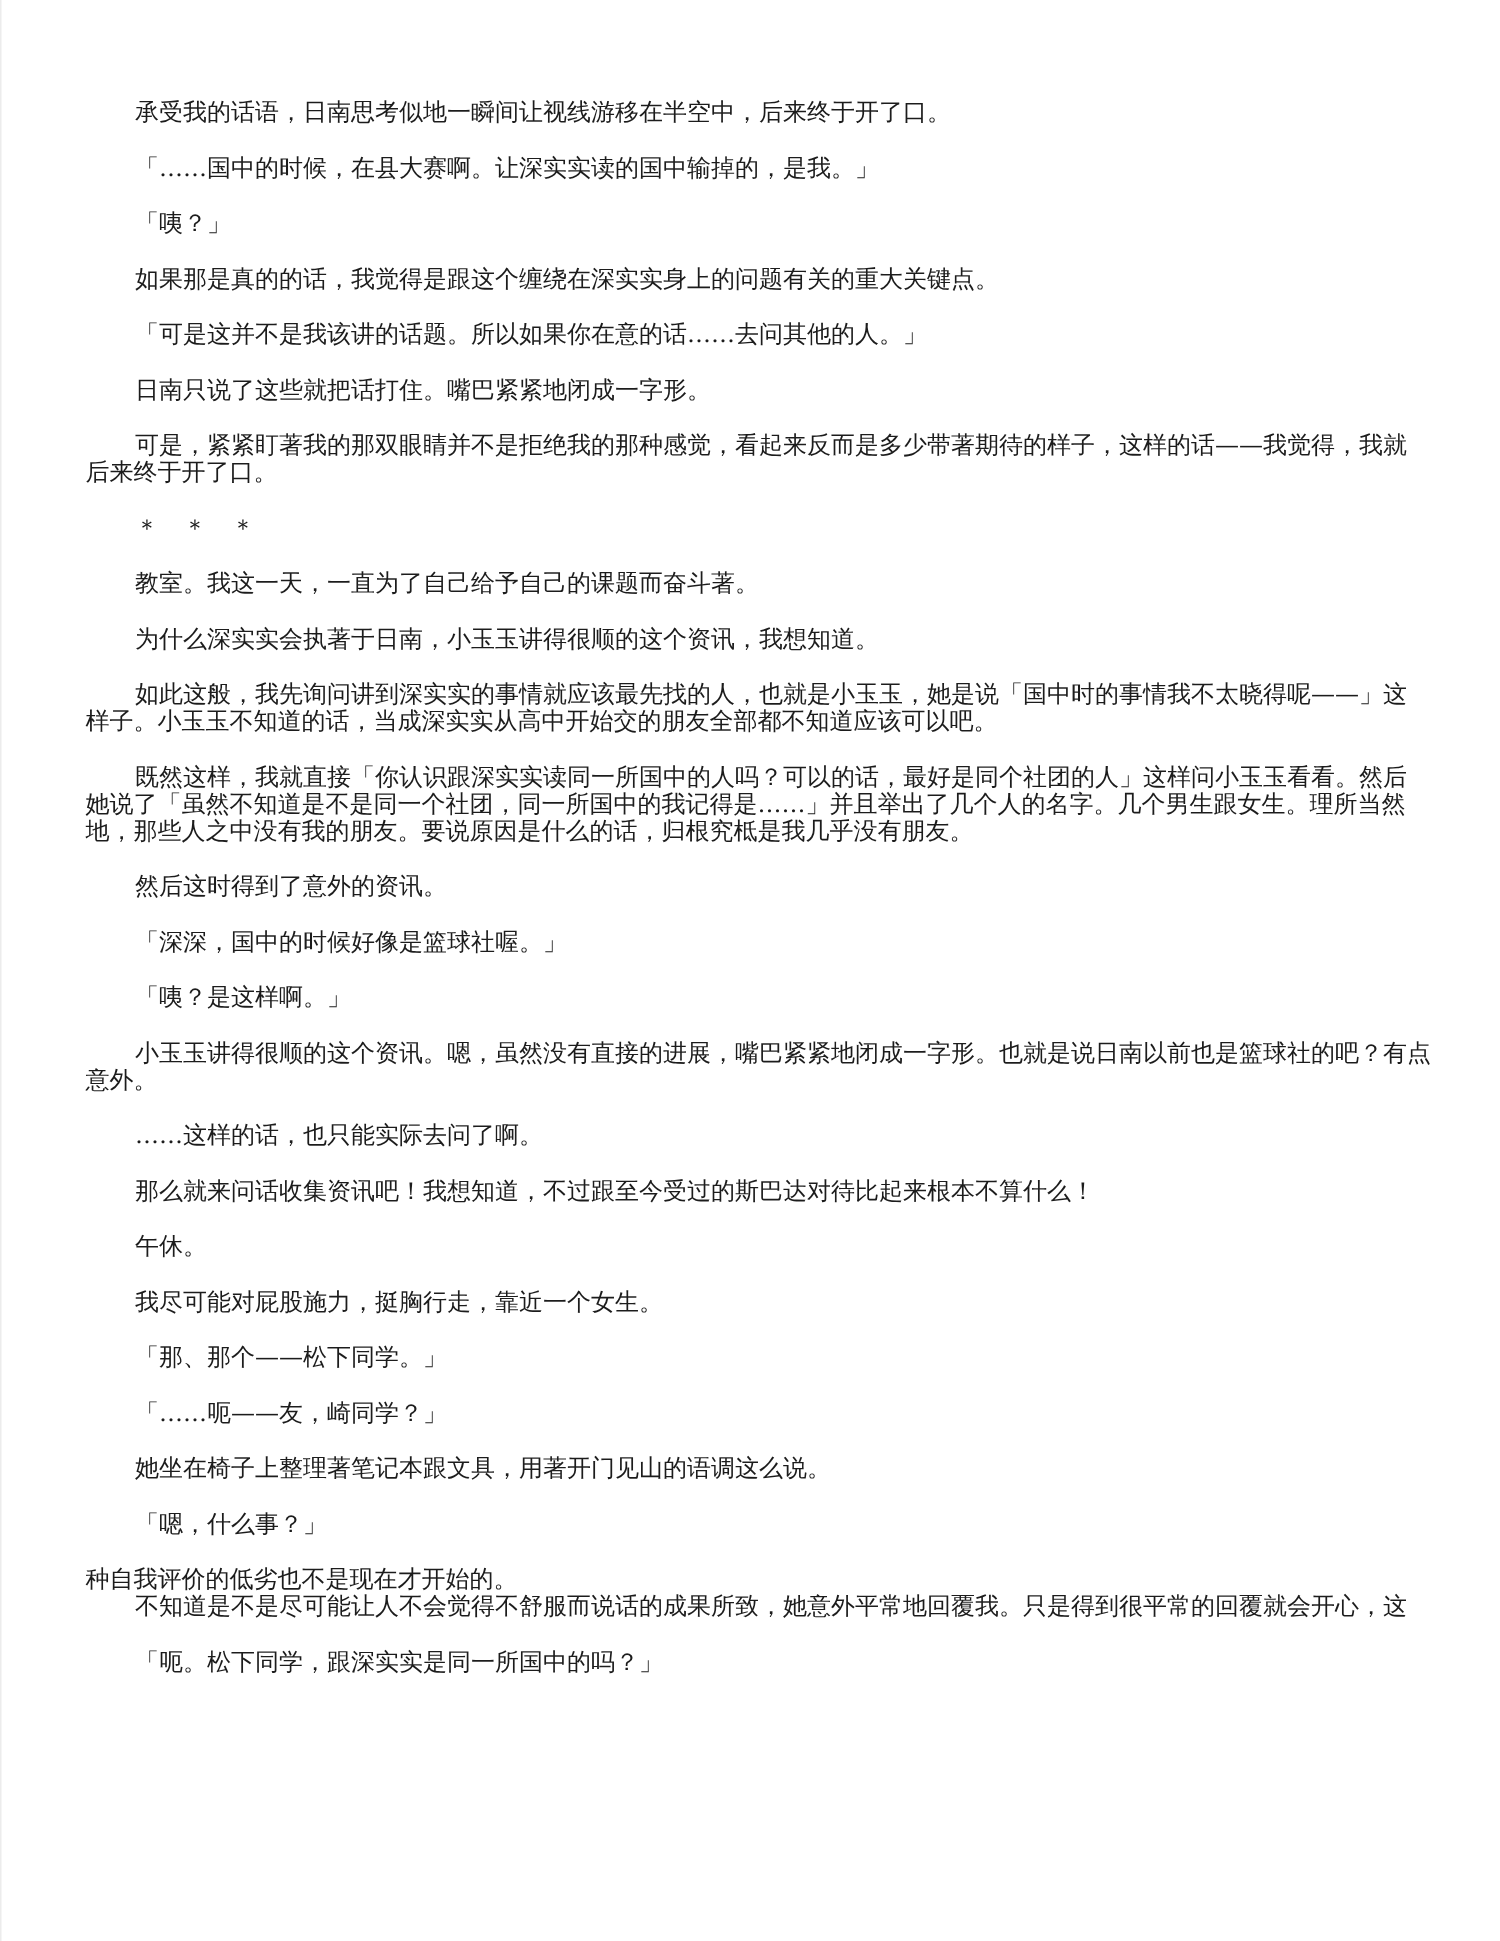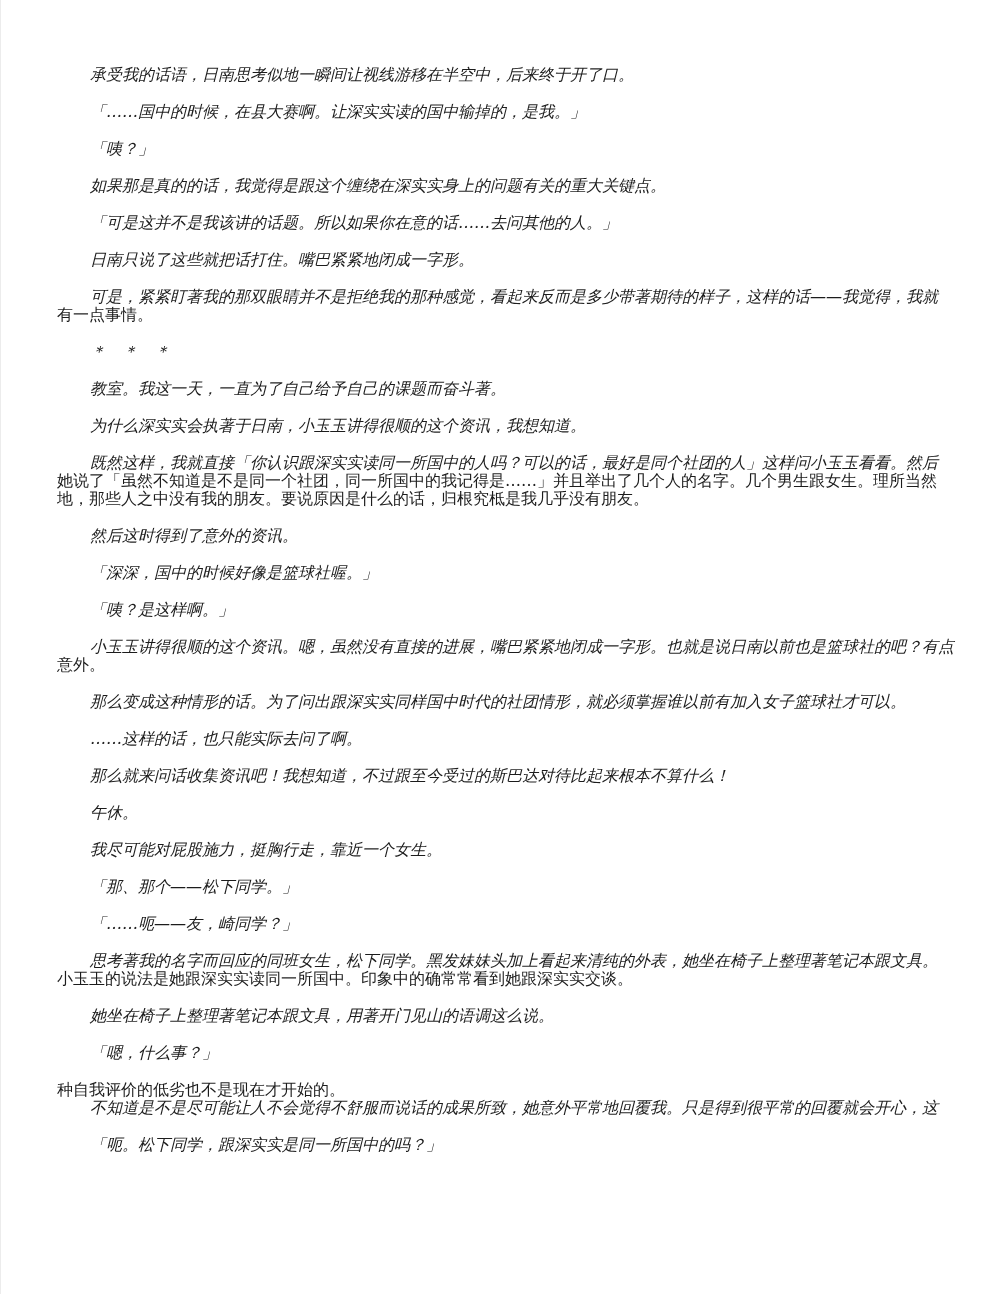--- a/index.html
+++ b/index.html
@@ -21,21 +21,21 @@
   }
   .para { margin: 0 0 19px 0; }
   .line {
     display: block;
     font-size: 16px;
     line-height: 18px;
     height: 18px;
     white-space: nowrap;
     overflow: visible;
   }
-  .line.first { padding-left: 33px; font-style: italic; }
+  .line.first { padding-left: 33px; }
   .line.full {
     text-align: justify;
     text-align-last: justify;
   }
   .scene-break { letter-spacing: 0; }
 </style>
 </head>
 <body>
 
 <div class="page">
@@ -53,75 +53,72 @@
     <span class="line first">如果那是真的的话，我觉得是跟这个缠绕在深实实身上的问题有关的重大关键点。</span>
   </div>
   <div class="para">
     <span class="line first">「可是这并不是我该讲的话题。所以如果你在意的话……去问其他的人。」</span>
   </div>
   <div class="para">
     <span class="line first">日南只说了这些就把话打住。嘴巴紧紧地闭成一字形。</span>
   </div>
   <div class="para">
     <span class="line first full">可是，紧紧盯著我的那双眼睛并不是拒绝我的那种感觉，看起来反而是多少带著期待的样子，这样的话——我觉得，我就</span>
-    <span class="line">有一点事情。</span>
+    <span class="line">后来终于开了口。</span>
   </div>
   <div class="para scene-break">
     <span class="line first">＊　＊　＊</span>
   </div>
   <div class="para">
     <span class="line first">教室。我这一天，一直为了自己给予自己的课题而奋斗著。</span>
   </div>
   <div class="para">
     <span class="line first">为什么深实实会执著于日南，小玉玉讲得很顺的这个资讯，我想知道。</span>
+  </div>
+  <div class="para">
+    <span class="line first full">如此这般，我先询问讲到深实实的事情就应该最先找的人，也就是小玉玉，她是说「国中时的事情我不太晓得呢——」这</span>
+    <span class="line">样子。小玉玉不知道的话，当成深实实从高中开始交的朋友全部都不知道应该可以吧。</span>
   </div>
   <div class="para">
     <span class="line first full">既然这样，我就直接「你认识跟深实实读同一所国中的人吗？可以的话，最好是同个社团的人」这样问小玉玉看看。然后</span>
     <span class="line full">她说了「虽然不知道是不是同一个社团，同一所国中的我记得是……」并且举出了几个人的名字。几个男生跟女生。理所当然</span>
     <span class="line">地，那些人之中没有我的朋友。要说原因是什么的话，归根究柢是我几乎没有朋友。</span>
   </div>
   <div class="para">
     <span class="line first">然后这时得到了意外的资讯。</span>
   </div>
   <div class="para">
     <span class="line first">「深深，国中的时候好像是篮球社喔。」</span>
   </div>
   <div class="para">
     <span class="line first">「咦？是这样啊。」</span>
   </div>
   <div class="para">
     <span class="line first full">小玉玉讲得很顺的这个资讯。嗯，虽然没有直接的进展，嘴巴紧紧地闭成一字形。也就是说日南以前也是篮球社的吧？有点</span>
     <span class="line">意外。</span>
   </div>
   <div class="para">
-    <span class="line first">那么变成这种情形的话。为了问出跟深实实同样国中时代的社团情形，就必须掌握谁以前有加入女子篮球社才可以。</span>
-  </div>
-  <div class="para">
     <span class="line first">……这样的话，也只能实际去问了啊。</span>
   </div>
   <div class="para">
     <span class="line first">那么就来问话收集资讯吧！我想知道，不过跟至今受过的斯巴达对待比起来根本不算什么！</span>
   </div>
   <div class="para">
     <span class="line first">午休。</span>
   </div>
   <div class="para">
     <span class="line first">我尽可能对屁股施力，挺胸行走，靠近一个女生。</span>
   </div>
   <div class="para">
     <span class="line first">「那、那个——松下同学。」</span>
   </div>
   <div class="para">
     <span class="line first">「……呃——友，崎同学？」</span>
   </div>
   <div class="para">
-    <span class="line first full">思考著我的名字而回应的同班女生，松下同学。黑发妹妹头加上看起来清纯的外表，她坐在椅子上整理著笔记本跟文具。</span>
-    <span class="line">小玉玉的说法是她跟深实实读同一所国中。印象中的确常常看到她跟深实实交谈。</span>
-  </div>
-  <div class="para">
     <span class="line first">她坐在椅子上整理著笔记本跟文具，用著开门见山的语调这么说。</span>
   </div>
   <div class="para">
     <span class="line first">「嗯，什么事？」</span>
   </div>
   <div class="para">
     <span class="line">种自我评价的低劣也不是现在才开始的。</span>
     <span class="line first full">不知道是不是尽可能让人不会觉得不舒服而说话的成果所致，她意外平常地回覆我。只是得到很平常的回覆就会开心，这</span>
   </div>
   <div class="para">

